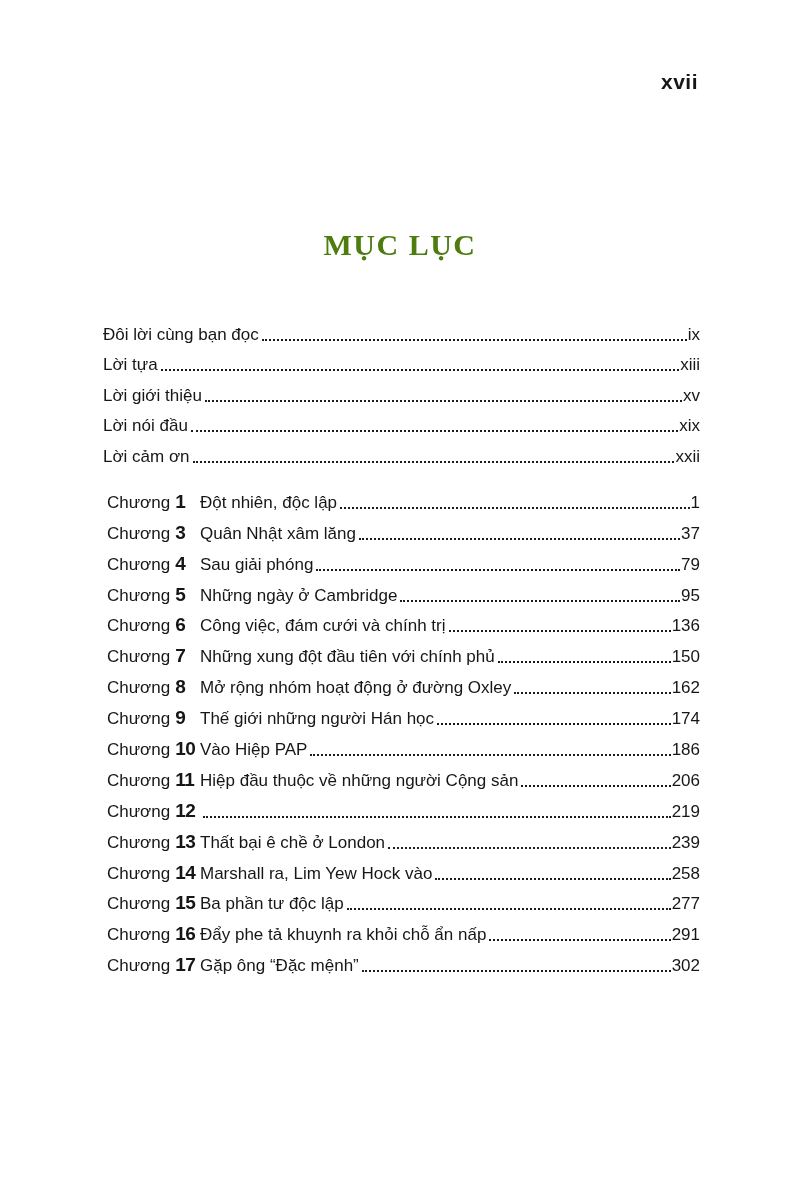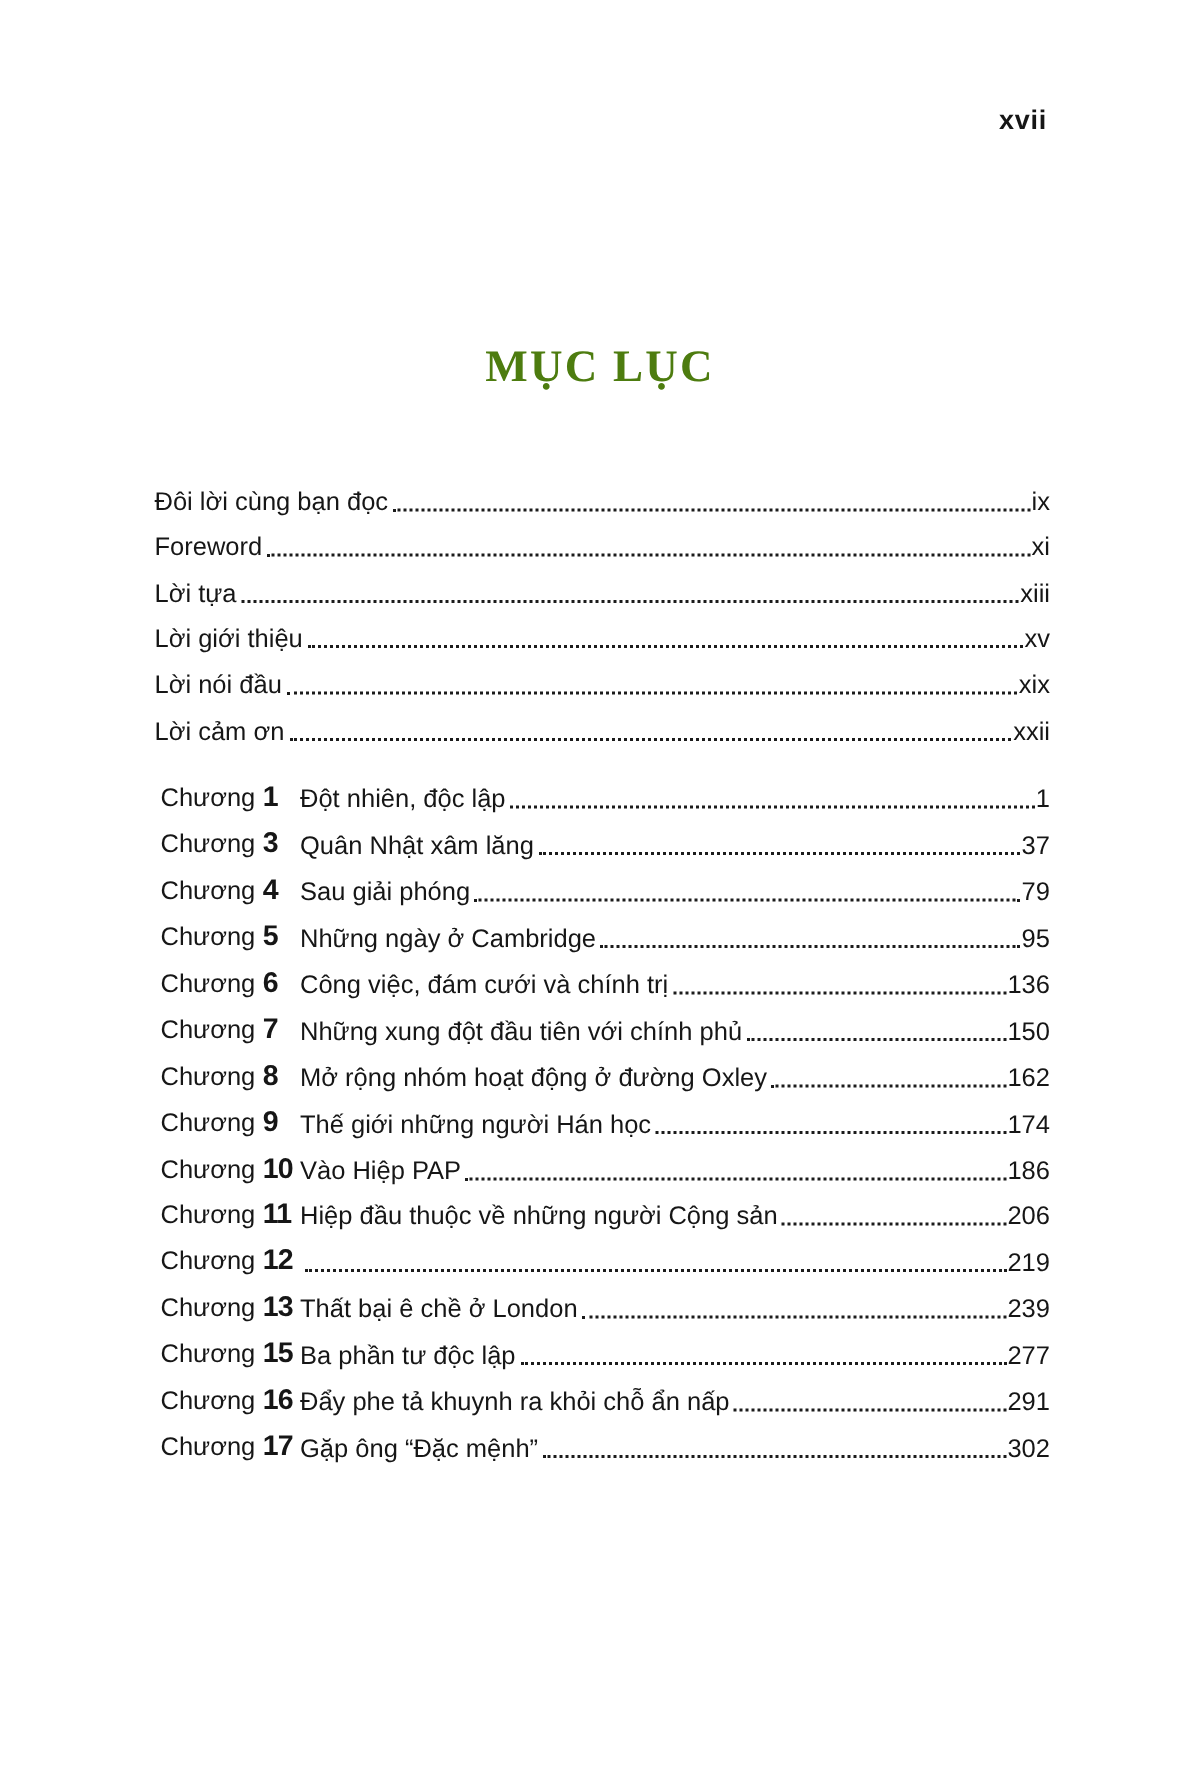--- a/index.html
+++ b/index.html
@@ -6,21 +6,21 @@
   body {
     width: 800px; height: 1192px;
     background: #ffffff;
     position: relative;
     font-family: "Liberation Sans", "DejaVu Sans", sans-serif;
     color: #161616;
     overflow: hidden;
   }
   .folio {
     position: absolute; top: 70px; right: 102px;
-    font-size: 18px; font-weight: 700; letter-spacing: .5px;
+    font-size: 21px; font-weight: 700; letter-spacing: .5px;
   }
   .toc-title {
     position: absolute; top: 228px; left: 0; right: 0;
     text-align: center;
     font-family: "Liberation Serif", "DejaVu Serif", serif;
     font-size: 30px; font-weight: 600; letter-spacing: 1.5px;
     color: #4d7c0f;
   }
   .toc {
     position: absolute; left: 103px; top: 318px; width: 597px;
@@ -54,25 +54,20 @@
 
 <div class="toc-title">MỤC LỤC</div>
 
 <div class="toc">
 
   <div class="front-matter">
     <div class="row fm">
       <span class="t">Đôi lời cùng bạn đọc</span>
       <span class="dots"></span>
       <span class="pg">ix</span>
-    </div>
-    <div class="row fm">
-      <span class="t">Foreword</span>
-      <span class="dots"></span>
-      <span class="pg">xi</span>
     </div>
     <div class="row fm">
       <span class="t">Lời tựa</span>
       <span class="dots"></span>
       <span class="pg">xiii</span>
     </div>
     <div class="row fm">
       <span class="t">Lời giới thiệu</span>
       <span class="dots"></span>
       <span class="pg">xv</span>
@@ -155,20 +150,26 @@
       <span class="dots"></span>
       <span class="pg">219</span>
     </div>
     <div class="row ch">
       <span class="lbl"><span>Chương</span><span class="num">13</span></span>
       <span class="t">Thất bại ê chề ở London</span>
       <span class="dots"></span>
       <span class="pg">239</span>
     </div>
     <div class="row ch">
+      <span class="lbl"><span>Chương</span><span class="num">14</span></span>
+      <span class="t">Marshall ra, Lim Yew Hock vào</span>
+      <span class="dots"></span>
+      <span class="pg">258</span>
+    </div>
+    <div class="row ch">
       <span class="lbl"><span>Chương</span><span class="num">15</span></span>
       <span class="t">Ba phần tư độc lập</span>
       <span class="dots"></span>
       <span class="pg">277</span>
     </div>
     <div class="row ch">
       <span class="lbl"><span>Chương</span><span class="num">16</span></span>
       <span class="t">Đẩy phe tả khuynh ra khỏi chỗ ẩn nấp</span>
       <span class="dots"></span>
       <span class="pg">291</span>

